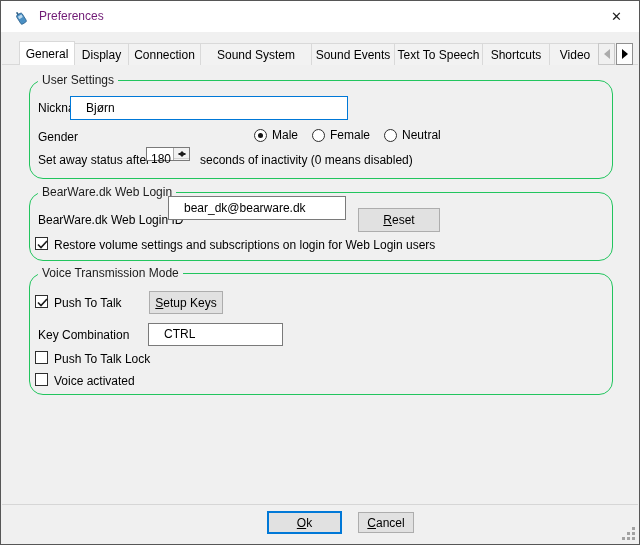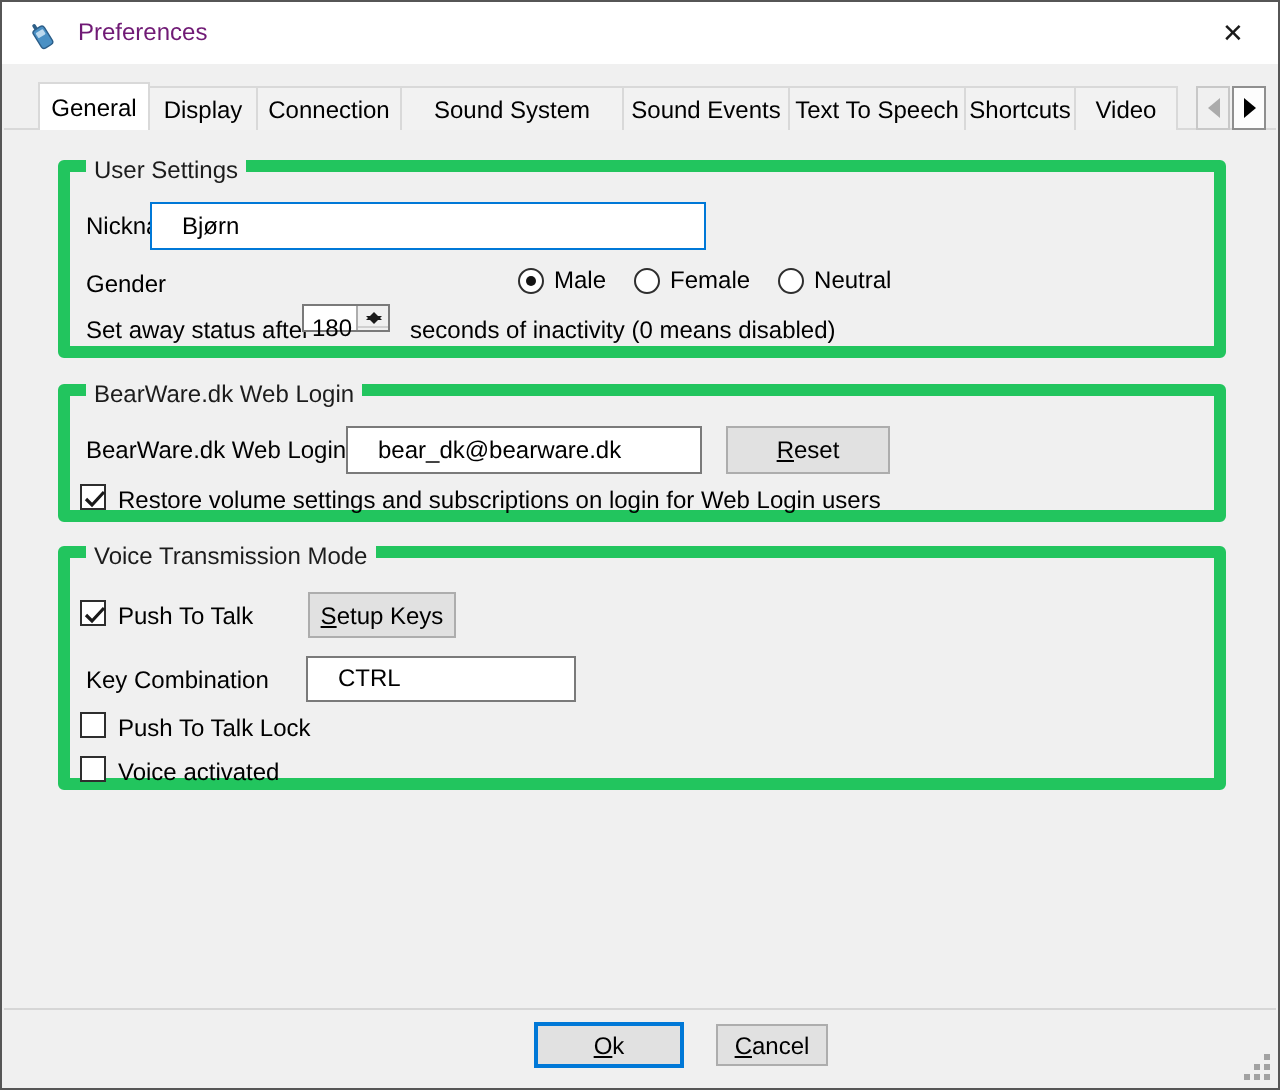--- a/index.html
+++ b/index.html
@@ -35,21 +35,21 @@
     background:#ffffff; height:24px; margin-top:-2px; position:relative; z-index:3;
   }
   .tab-scroll{ position:absolute; right:5px; top:0; height:22px; display:flex; z-index:4; }
   .scrollbtn{ width:17px; height:22px; display:flex; align-items:center; justify-content:center; }
   .scrollbtn.left{ background:#f0f0f0; border:1px solid #c8c8c8; }
   .scrollbtn.right{ background:#fdfdfd; border:1px solid #8f8f8f; margin-left:1px; }
   .tri-left{ width:0; height:0; border-top:5px solid transparent; border-bottom:5px solid transparent; border-right:6px solid #ababab; }
   .tri-right{ width:0; height:0; border-top:5px solid transparent; border-bottom:5px solid transparent; border-left:6px solid #000; }
 
   
-  .group{ position:absolute; border:6px solid #22c55e; border-radius:3px; }
+  .group{ position:absolute; border:1px solid #22c55e; border-radius:14px; }
   .group > .gtitle{
     position:absolute; top:-8px; left:8px; background:#f0f0f0; padding:0 4px; color:#1c1c1c;
   }
   #group-user{ left:28px; top:79px;  width:584px; height:99px; }
   #group-web { left:28px; top:191px; width:584px; height:69px; }
   #group-voice{ left:28px; top:272px; width:584px; height:122px; }
 
   .abs{ position:absolute; }
 
   
@@ -109,21 +109,21 @@
 
   <div class="tabbar">
     <div class="baseline"></div>
     <div class="tabs">
       <div class="tab selected" style="width:56px">General</div>
       <div class="tab" style="width:55px">Display</div>
       <div class="tab" style="width:73px">Connection</div>
       <div class="tab" style="width:112px">Sound System</div>
       <div class="tab" style="width:84px">Sound Events</div>
       <div class="tab" style="width:89px">Text To Speech</div>
-      <div class="tab" style="width:56px">Shortcuts</div>
+      <div class="tab" style="width:68px">Shortcuts</div>
       <div class="tab" style="width:52px">Video</div>
     </div>
     <div class="tab-scroll">
       <div class="scrollbtn left">
         <span class="tri-left"></span>
       </div>
       <div class="scrollbtn right">
         <span class="tri-right"></span>
       </div>
     </div>
@@ -163,21 +163,21 @@
           </div>
       </div>
     </div>
     <span class="abs" style="left:170px; top:72px;">seconds of inactivity (0 means disabled)</span>
   </div>
 
   <div class="group" id="group-web">
     <span class="gtitle">BearWare.dk Web Login</span>
 
     <span class="abs" style="left:8px; top:20px;">BearWare.dk Web Login ID</span>
-    <div class="txt" style="left:138px; top:15px; width:178px; height:24px; line-height:22px;">bear_dk@bearware.dk</div>
+    <div class="txt" style="left:138px; top:3px; width:178px; height:24px; line-height:22px;">bear_dk@bearware.dk</div>
     <div class="btn" style="left:328px; top:15px; width:82px; height:24px;"><u>R</u>eset</div>
 
     <span class="abs" style="left:5px; top:44px;">
       <span class="checkbox">
         <svg width="11" height="9" viewBox="0 0 11 9">
             <polyline points="1,4.5 4,7.5 10,1" fill="none" stroke="#1a1a1a" stroke-width="1.6"></polyline>
           </svg>
       </span>
     </span>
     <span class="abs" style="left:24px; top:45px;">Restore volume settings and subscriptions on login for Web Login users</span>

